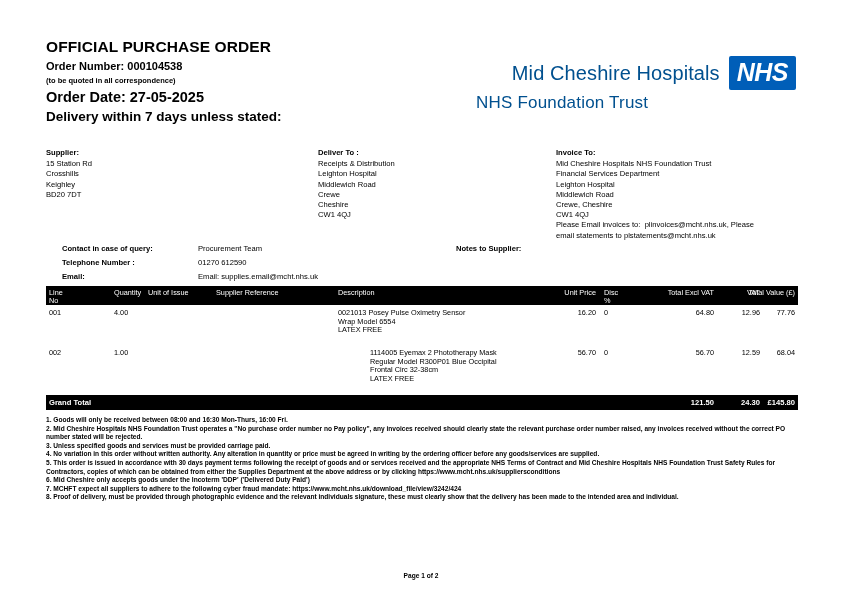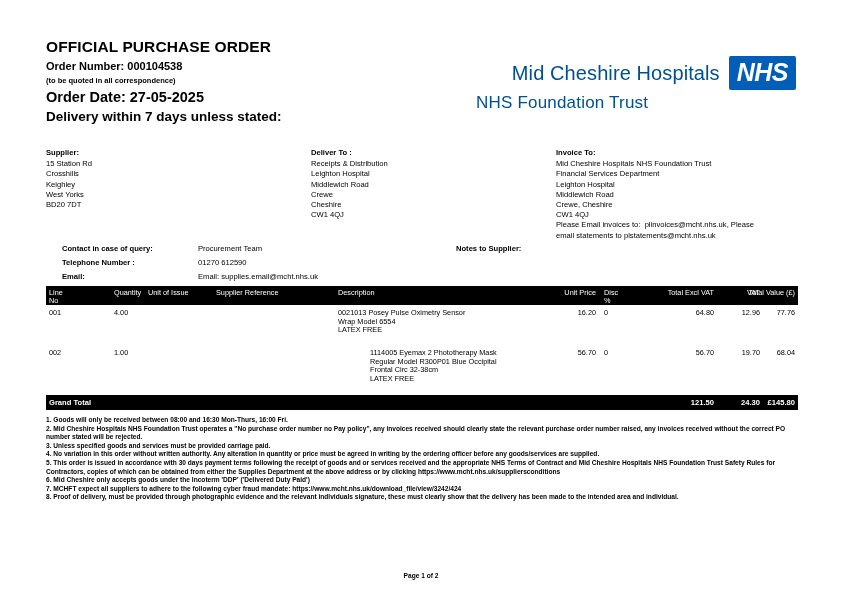--- a/index.html
+++ b/index.html
@@ -114,21 +114,21 @@
     top: 148px;
     width: 752px;
     font-size: 7.6px;
     line-height: 10.2px;
   }
   .addr-col {
     position: absolute;
     top: 0;
   }
   .addr-col.supplier { left: 0; width: 240px; }
-  .addr-col.deliver  { left: 265px; width: 230px; }
+  .addr-col.deliver  { left: 272px; width: 230px; }
   .addr-col.invoice  { left: 510px; width: 260px; }
   .addr-head {
     font-weight: bold;
     margin-bottom: 1px;
   }
   .addr-line { white-space: pre-wrap; }
 
   
   .contact {
     position: absolute;
@@ -235,21 +235,20 @@
     </div>
   </div>
 
   <div class="addresses">
 
     <div class="addr-col supplier">
       <div class="addr-head">Supplier:</div>
       <div class="addr-line">15 Station Rd</div>
       <div class="addr-line">Crosshills</div>
       <div class="addr-line">Keighley</div>
-      <div class="addr-line">West Yorks</div>
       <div class="addr-line">BD20 7DT</div>
     </div>
 
     <div class="addr-col deliver">
       <div class="addr-head">Deliver To :</div>
       <div class="addr-line">Receipts &amp; Distribution</div>
       <div class="addr-line">Leighton Hospital</div>
       <div class="addr-line">Middlewich Road</div>
       <div class="addr-line">Crewe</div>
       <div class="addr-line">Cheshire</div>
@@ -324,21 +323,21 @@
         <span class="cell c-qty">1.00</span>
         <span class="cell c-uoi"></span>
         <span class="cell c-supref"></span>
         <span class="cell c-desc" style="white-space:pre-line;margin-left:32px;">1114005 Eyemax 2 Phototherapy Mask
 Regular Model R300P01 Blue Occipital
 Frontal Circ 32-38cm
 LATEX FREE</span>
         <span class="cell c-unit">56.70</span>
         <span class="cell c-disc">0</span>
         <span class="cell c-excl">56.70</span>
-        <span class="cell c-vat">19.70</span>
+        <span class="cell c-vat">12.59</span>
         <span class="cell c-total">68.04</span>
       </div>
     </div>
 
     <div class="grand">
       <span class="cell g-label">Grand Total</span>
       <span class="cell c-excl">121.50</span>
       <span class="cell c-vat">24.30</span>
       <span class="cell c-total">£145.80</span>
     </div>

